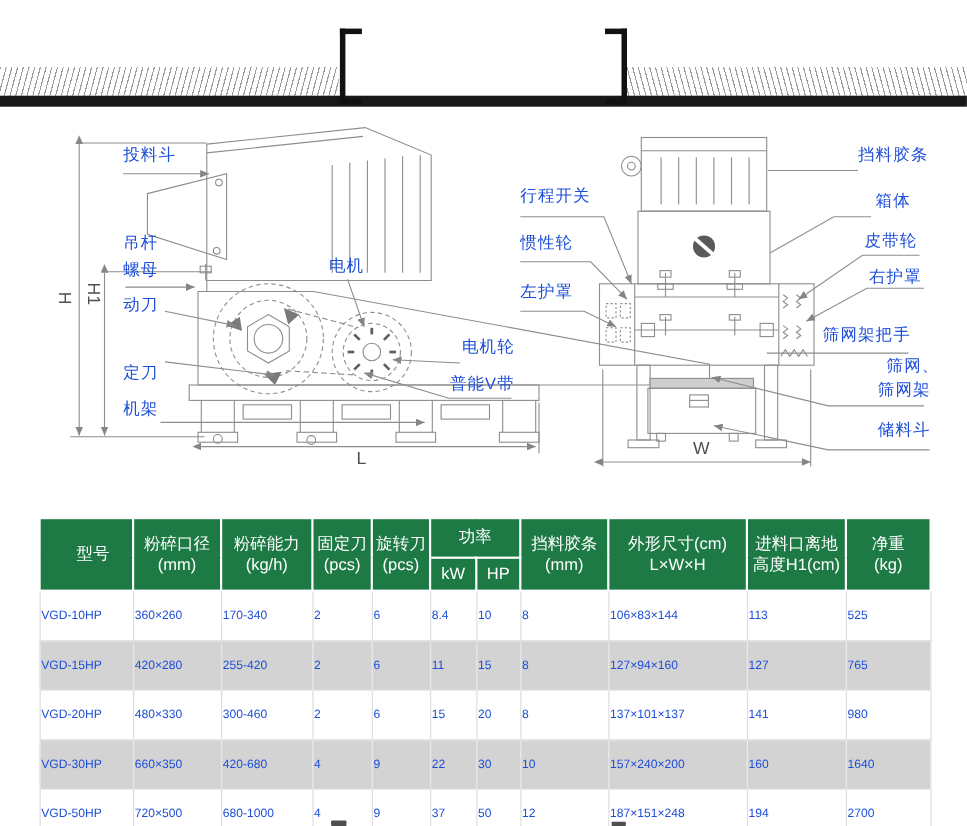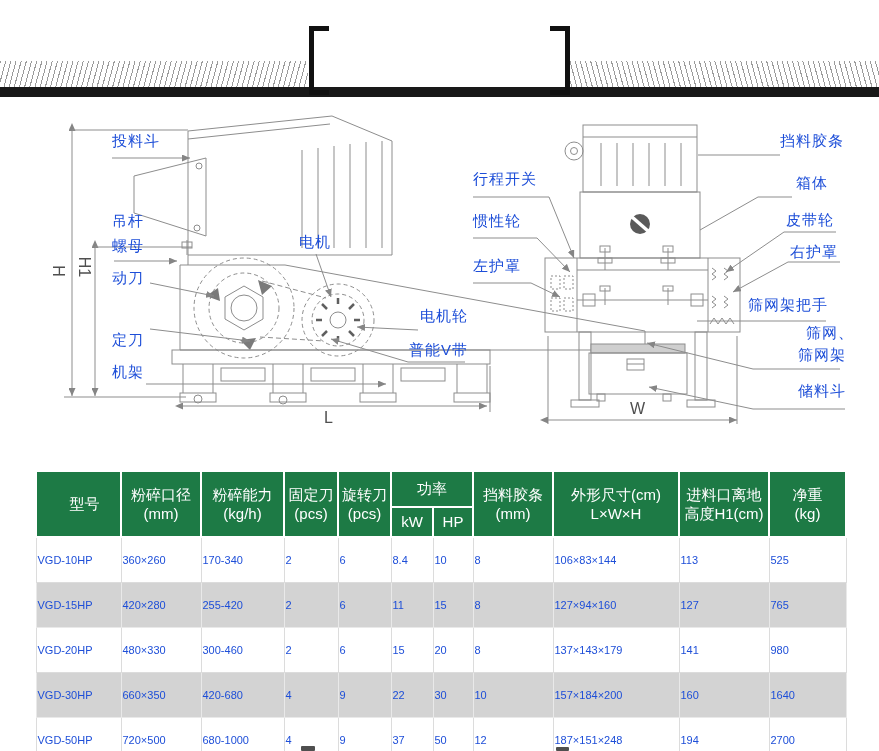--- a/index.html
+++ b/index.html
@@ -328,34 +328,34 @@
         </tr>
         <tr>
           <td>VGD-20HP</td>
           <td>480×330</td>
           <td>300-460</td>
           <td>2</td>
           <td>6</td>
           <td>15</td>
           <td>20</td>
           <td>8</td>
-          <td>137×143×179</td>
+          <td>137×101×137</td>
           <td>141</td>
           <td>980</td>
         </tr>
         <tr class="shade">
           <td>VGD-30HP</td>
           <td>660×350</td>
           <td>420-680</td>
           <td>4</td>
           <td>9</td>
           <td>22</td>
           <td>30</td>
           <td>10</td>
-          <td>157×184×200</td>
+          <td>157×240×200</td>
           <td>160</td>
           <td>1640</td>
         </tr>
         <tr>
           <td>VGD-50HP</td>
           <td>720×500</td>
           <td>680-1000</td>
           <td>4</td>
           <td>9</td>
           <td>37</td>

